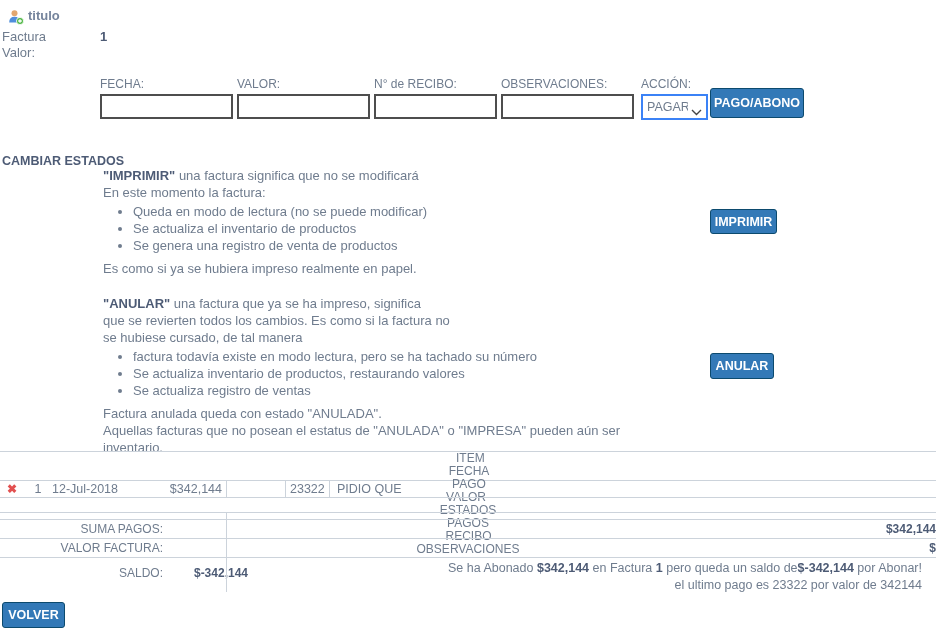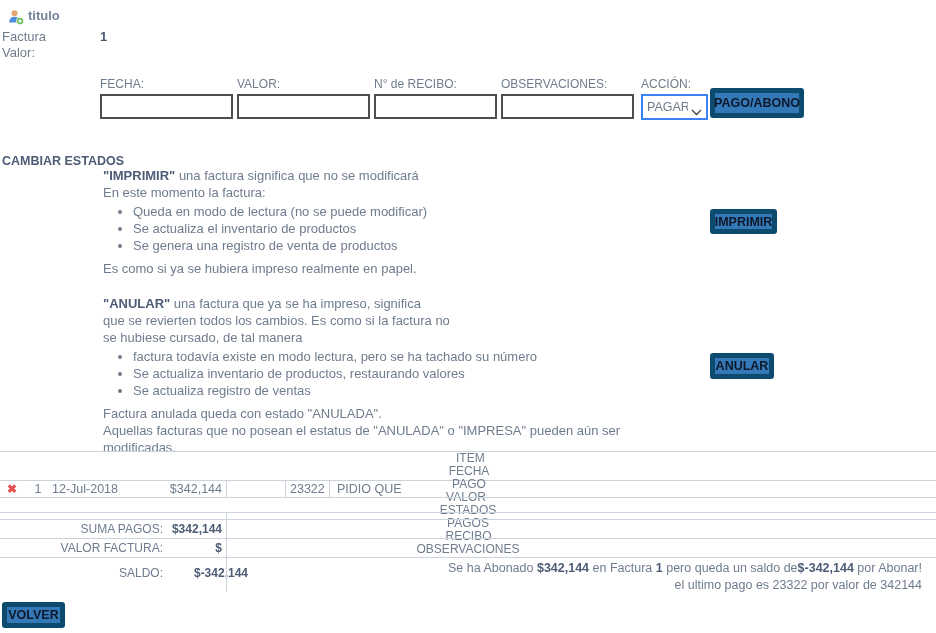--- a/index.html
+++ b/index.html
@@ -1,21 +1,21 @@
 <!DOCTYPE html>
 <html><head>
 <meta charset="utf-8">
 <style>
   html,body{margin:0;padding:0;background:#fff;}
   body{width:936px;height:633px;position:relative;overflow:hidden;
        font-family:"Liberation Sans",sans-serif;font-size:13px;color:#6f7c8e;}
   .abs{position:absolute;}
   .bold{font-weight:bold;color:#4d5b75;}
   .lbl{font-size:12px;color:#6f7c8e;}
-  .btn{background:#3379b7;color:#0f172a;border:5px solid #0c4a6e;border-radius:3px;
+  .btn{background:#3379b7;color:#ffffff;border:1px solid #0c4a6e;border-radius:3px;
        font-family:inherit;font-size:12.5px;font-weight:bold;cursor:pointer;
        display:flex;align-items:center;justify-content:center;box-sizing:border-box;}
   .tinput{border:2px solid #4e4e4e;background:#fff;box-sizing:border-box;height:25px;
        font-family:inherit;font-size:13px;color:#4d5b75;padding:0 4px;}
   .selwrap{border:2px solid #3b82f6;background:#fff;box-sizing:border-box;height:26px;
        display:flex;align-items:center;position:relative;}
   .selwrap select{appearance:none;-webkit-appearance:none;border:none;background:transparent;
        font-family:inherit;font-size:12.5px;color:#6f7c8e;width:100%;height:100%;
        padding:0 18px 0 4px;outline:none;}
   .chev{position:absolute;right:4px;top:8px;pointer-events:none;}
@@ -31,21 +31,21 @@
   .hc{font-size:12px;line-height:13px;text-align:center;white-space:pre-line;color:#6f7c8e;}
   .c0{width:26px;} .c1{width:24px;text-align:center;} .c2{width:115px;padding-left:2px;box-sizing:border-box;}
   .c3{width:62px;text-align:right;padding-right:4px;box-sizing:border-box;}
   .c4{width:58px;} .c5{width:45px;padding-left:4px;box-sizing:border-box;} .c6{flex:1;padding-left:7px;box-sizing:border-box;}
   .rc3{border-right:1px solid #ccd3db;height:100%;display:flex;align-items:center;justify-content:flex-end;}
   .rc5{border-left:1px solid #ccd3db;border-right:1px solid #ccd3db;height:100%;display:flex;align-items:center;}
   .rc{height:100%;display:flex;align-items:center;}
   .xicon{color:#e25050;font-size:12px;font-weight:bold;cursor:pointer;padding-left:7px;}
   
   .sumrow{left:0;width:936px;height:19px;border-bottom:1px solid #ccd3db;box-sizing:border-box;
-       display:flex;align-items:center;font-size:12px;}
+       display:flex;align-items:center;font-size:12px;justify-content:space-between;}
   .sumlabel{width:163px;text-align:right;}
   .sumval{width:59px;text-align:right;font-weight:bold;color:#4d5b75;}
   .vline{left:226px;top:512px;width:0;height:80px;border-left:1px solid #ccd3db;}
   .msg{top:560px;right:14px;text-align:right;line-height:17px;font-size:12.5px;}
 </style>
 </head>
 <body>
 
 <span class="abs" style="left:8px;top:9px;">
   <svg width="16" height="16" viewBox="0 0 16 16">
@@ -103,21 +103,21 @@
   <div class="para"><span class="bold">"ANULAR"</span><span> una factura que ya se ha impreso, significa</span></div>
   <div class="para">que se revierten todos los cambios. Es como si la factura no</div>
   <div class="para">se hubiese cursado, de tal manera</div>
   <ul class="blist">
     <li>factura todavía existe en modo lectura, pero se ha tachado su número</li>
     <li>Se actualiza inventario de productos, restaurando valores</li>
     <li>Se actualiza registro de ventas</li>
   </ul>
   <div class="note">Factura anulada queda con estado "ANULADA".</div>
   <div class="para">Aquellas facturas que no posean el estatus de "ANULADA" o "IMPRESA" pueden aún ser</div>
-  <div class="para">modificadas.</div>
+  <div class="para">inventario.</div>
 </div>
 <button class="abs btn" style="left:710px;top:353px;width:64px;height:26px;">ANULAR</button>
 
 <div class="abs thead">
   <div class="c0"></div>
   <div class="c1 hc">ITEM</div>
   <div class="c2 hc">FECHA
 PAGO</div>
   <div class="c3 hc" style="text-align:center;">VALOR</div>
   <div class="c4 hc">ESTADOS

